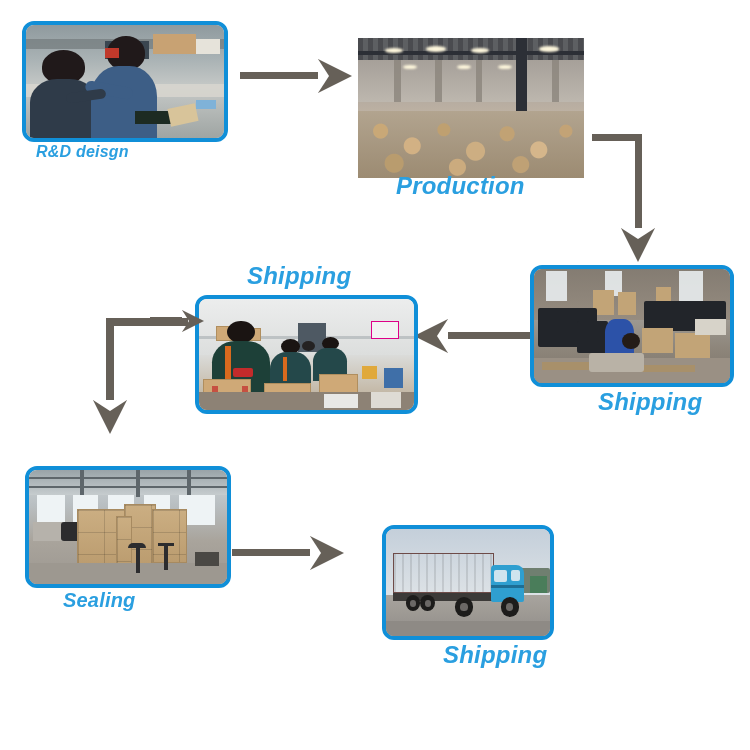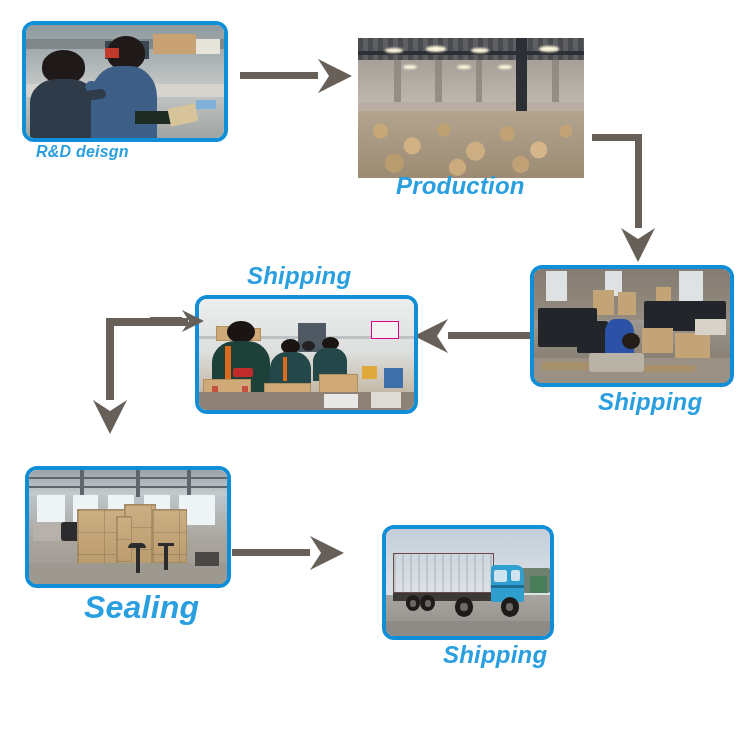--- a/index.html
+++ b/index.html
@@ -378,21 +378,21 @@
           <div class="layer se-stack" style="left:44%; top:40%; width:8%; height:44%;"></div>
           <div class="layer se-floor"></div>
           <div class="layer" style="left:54%; top:66%; width:2%; height:24%; background:#2c2c2e;"></div>
           <div class="layer" style="left:50%; top:64%; width:9%; height:4%; background:#2c2c2e; border-radius:6px 6px 0 0;"></div>
           <div class="layer" style="left:68%; top:66%; width:2%; height:22%; background:#2c2c2e;"></div>
           <div class="layer" style="left:65%; top:64%; width:8%; height:3%; background:#2c2c2e;"></div>
           <div class="layer" style="left:84%; top:72%; width:12%; height:12%; background:#4a4844;"></div>
         </div>
       </div>
     </div>
-    <div class="caption" style="left:63px; top:589px; font-size:32px;margin-left:21px;">Sealing</div>
+    <div class="caption" style="left:63px; top:589px; font-size:20px;">Sealing</div>
   </div>
 
   <div class="panel">
     <div class="arrow-line" style="left:232px; top:549px; width:84px; height:7px;"></div>
     <div class="arrow-head ah-right" style="left:310px; top:536px;"></div>
     <div class="notch nt-right" style="left:310px; top:536px;"></div>
   </div>
 
   <div class="panel">
     <div class="photo framed" style="left:382px; top:525px; width:172px; height:115px;">

